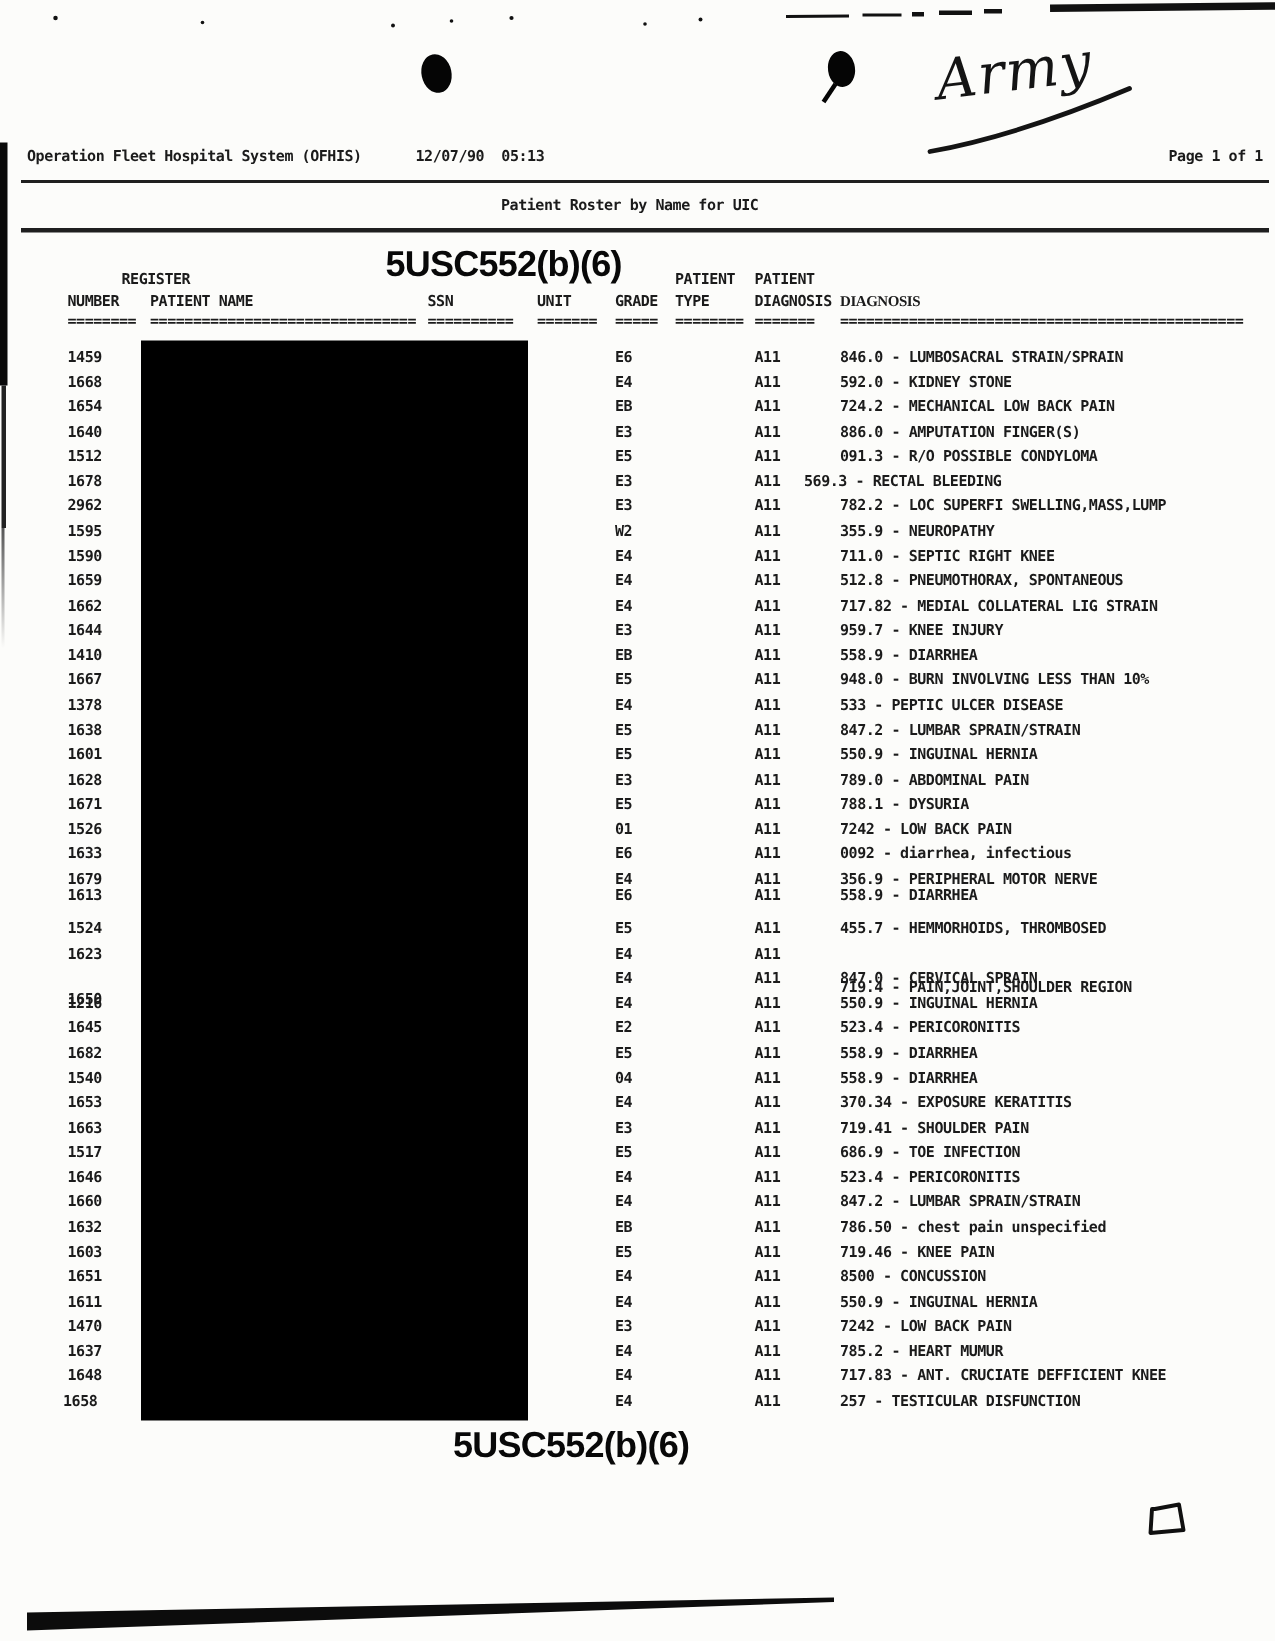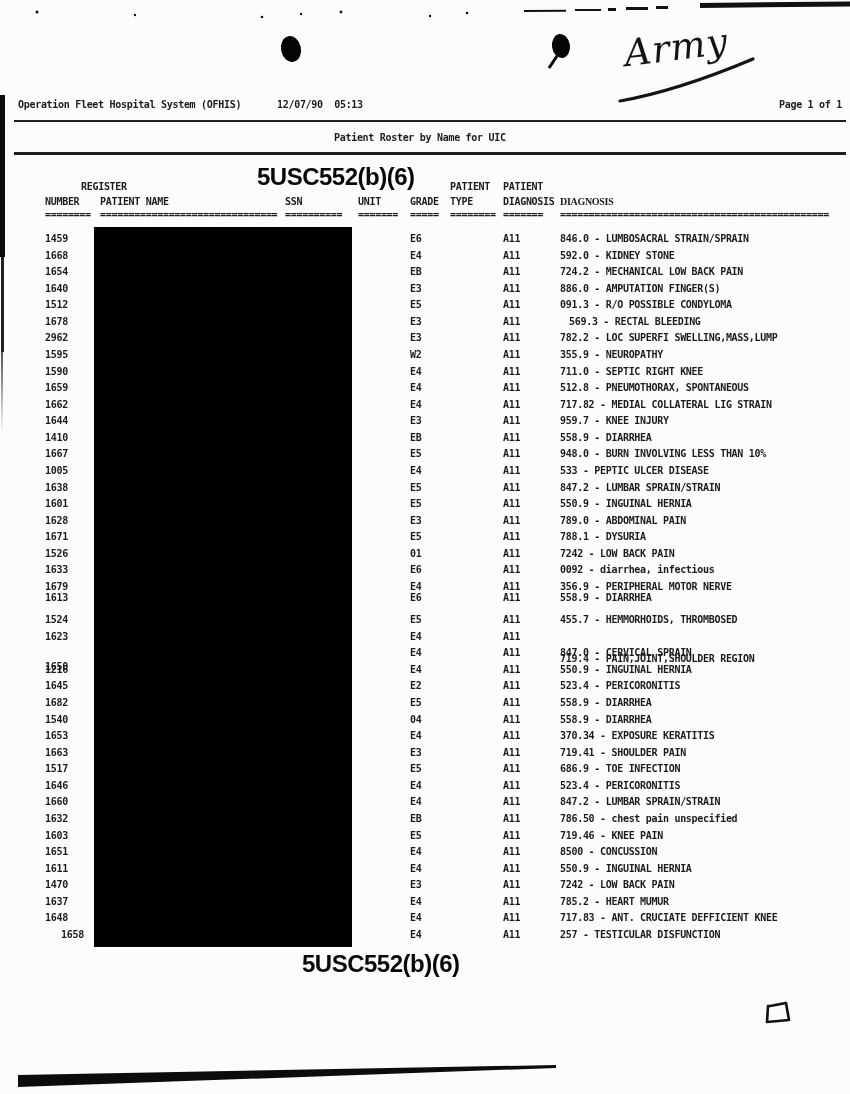--- a/index.html
+++ b/index.html
@@ -126,21 +126,21 @@
       <div class="trow" style="top: 299.28px;">
         <span class="cell scan" style="left: 45px;">1512</span>
         <span class="cell scan" style="left: 410px;">E5</span>
         <span class="cell scan" style="left: 503px;">A11</span>
         <span class="cell scan" style="left: 560px;">091.3 - R/O POSSIBLE CONDYLOMA</span>
       </div>
       <div class="trow" style="top: 315.85px;">
         <span class="cell scan" style="left: 45px;">1678</span>
         <span class="cell scan" style="left: 410px;">E3</span>
         <span class="cell scan" style="left: 503px;">A11</span>
-        <span class="cell scan" style="left: 569px; text-align: right;">569.3 - RECTAL BLEEDING</span>
+        <span class="cell scan" style="left: 536px; text-align: right;">569.3 - RECTAL BLEEDING</span>
       </div>
       <div class="trow" style="top: 332.42px;">
         <span class="cell scan" style="left: 45px;">2962</span>
         <span class="cell scan" style="left: 410px;">E3</span>
         <span class="cell scan" style="left: 503px;">A11</span>
         <span class="cell scan" style="left: 560px;">782.2 - LOC SUPERFI SWELLING,MASS,LUMP</span>
       </div>
       <div class="trow" style="top: 348.99px;">
         <span class="cell scan" style="left: 45px;">1595</span>
         <span class="cell scan" style="left: 410px;">W2</span>
@@ -177,21 +177,21 @@
         <span class="cell scan" style="left: 503px;">A11</span>
         <span class="cell scan" style="left: 560px;">558.9 - DIARRHEA</span>
       </div>
       <div class="trow" style="top: 448.41px;">
         <span class="cell scan" style="left: 45px;">1667</span>
         <span class="cell scan" style="left: 410px;">E5</span>
         <span class="cell scan" style="left: 503px;">A11</span>
         <span class="cell scan" style="left: 560px;">948.0 - BURN INVOLVING LESS THAN 10%</span>
       </div>
       <div class="trow" style="top: 464.98px;">
-        <span class="cell scan" style="left: 45px;">1005</span>
+        <span class="cell scan" style="left: 45px;">1378</span>
         <span class="cell scan" style="left: 410px;">E4</span>
         <span class="cell scan" style="left: 503px;">A11</span>
         <span class="cell scan" style="left: 560px;">533 - PEPTIC ULCER DISEASE</span>
       </div>
       <div class="trow" style="top: 481.55px;">
         <span class="cell scan" style="left: 45px;">1638</span>
         <span class="cell scan" style="left: 410px;">E5</span>
         <span class="cell scan" style="left: 503px;">A11</span>
         <span class="cell scan" style="left: 560px;">847.2 - LUMBAR SPRAIN/STRAIN</span>
       </div>
@@ -345,21 +345,21 @@
         <span class="cell scan" style="left: 503px;">A11</span>
         <span class="cell scan" style="left: 560px;">785.2 - HEART MUMUR</span>
       </div>
       <div class="trow" style="top: 912.37px;">
         <span class="cell scan" style="left: 45px;">1648</span>
         <span class="cell scan" style="left: 410px;">E4</span>
         <span class="cell scan" style="left: 503px;">A11</span>
         <span class="cell scan" style="left: 560px;">717.83 - ANT. CRUCIATE DEFFICIENT KNEE</span>
       </div>
       <div class="trow" style="top: 928.94px;">
-        <span class="cell scan" style="left: 61px; text-align: right;">1658</span>
+        <span class="cell scan" style="left: 42px; text-align: right;">1658</span>
         <span class="cell scan" style="left: 410px;">E4</span>
         <span class="cell scan" style="left: 503px;">A11</span>
         <span class="cell scan" style="left: 560px;">257 - TESTICULAR DISFUNCTION</span>
       </div>
     </div>
 
   <div class="redaction"></div>
 
   <div id="handwriting">Army</div>
 

